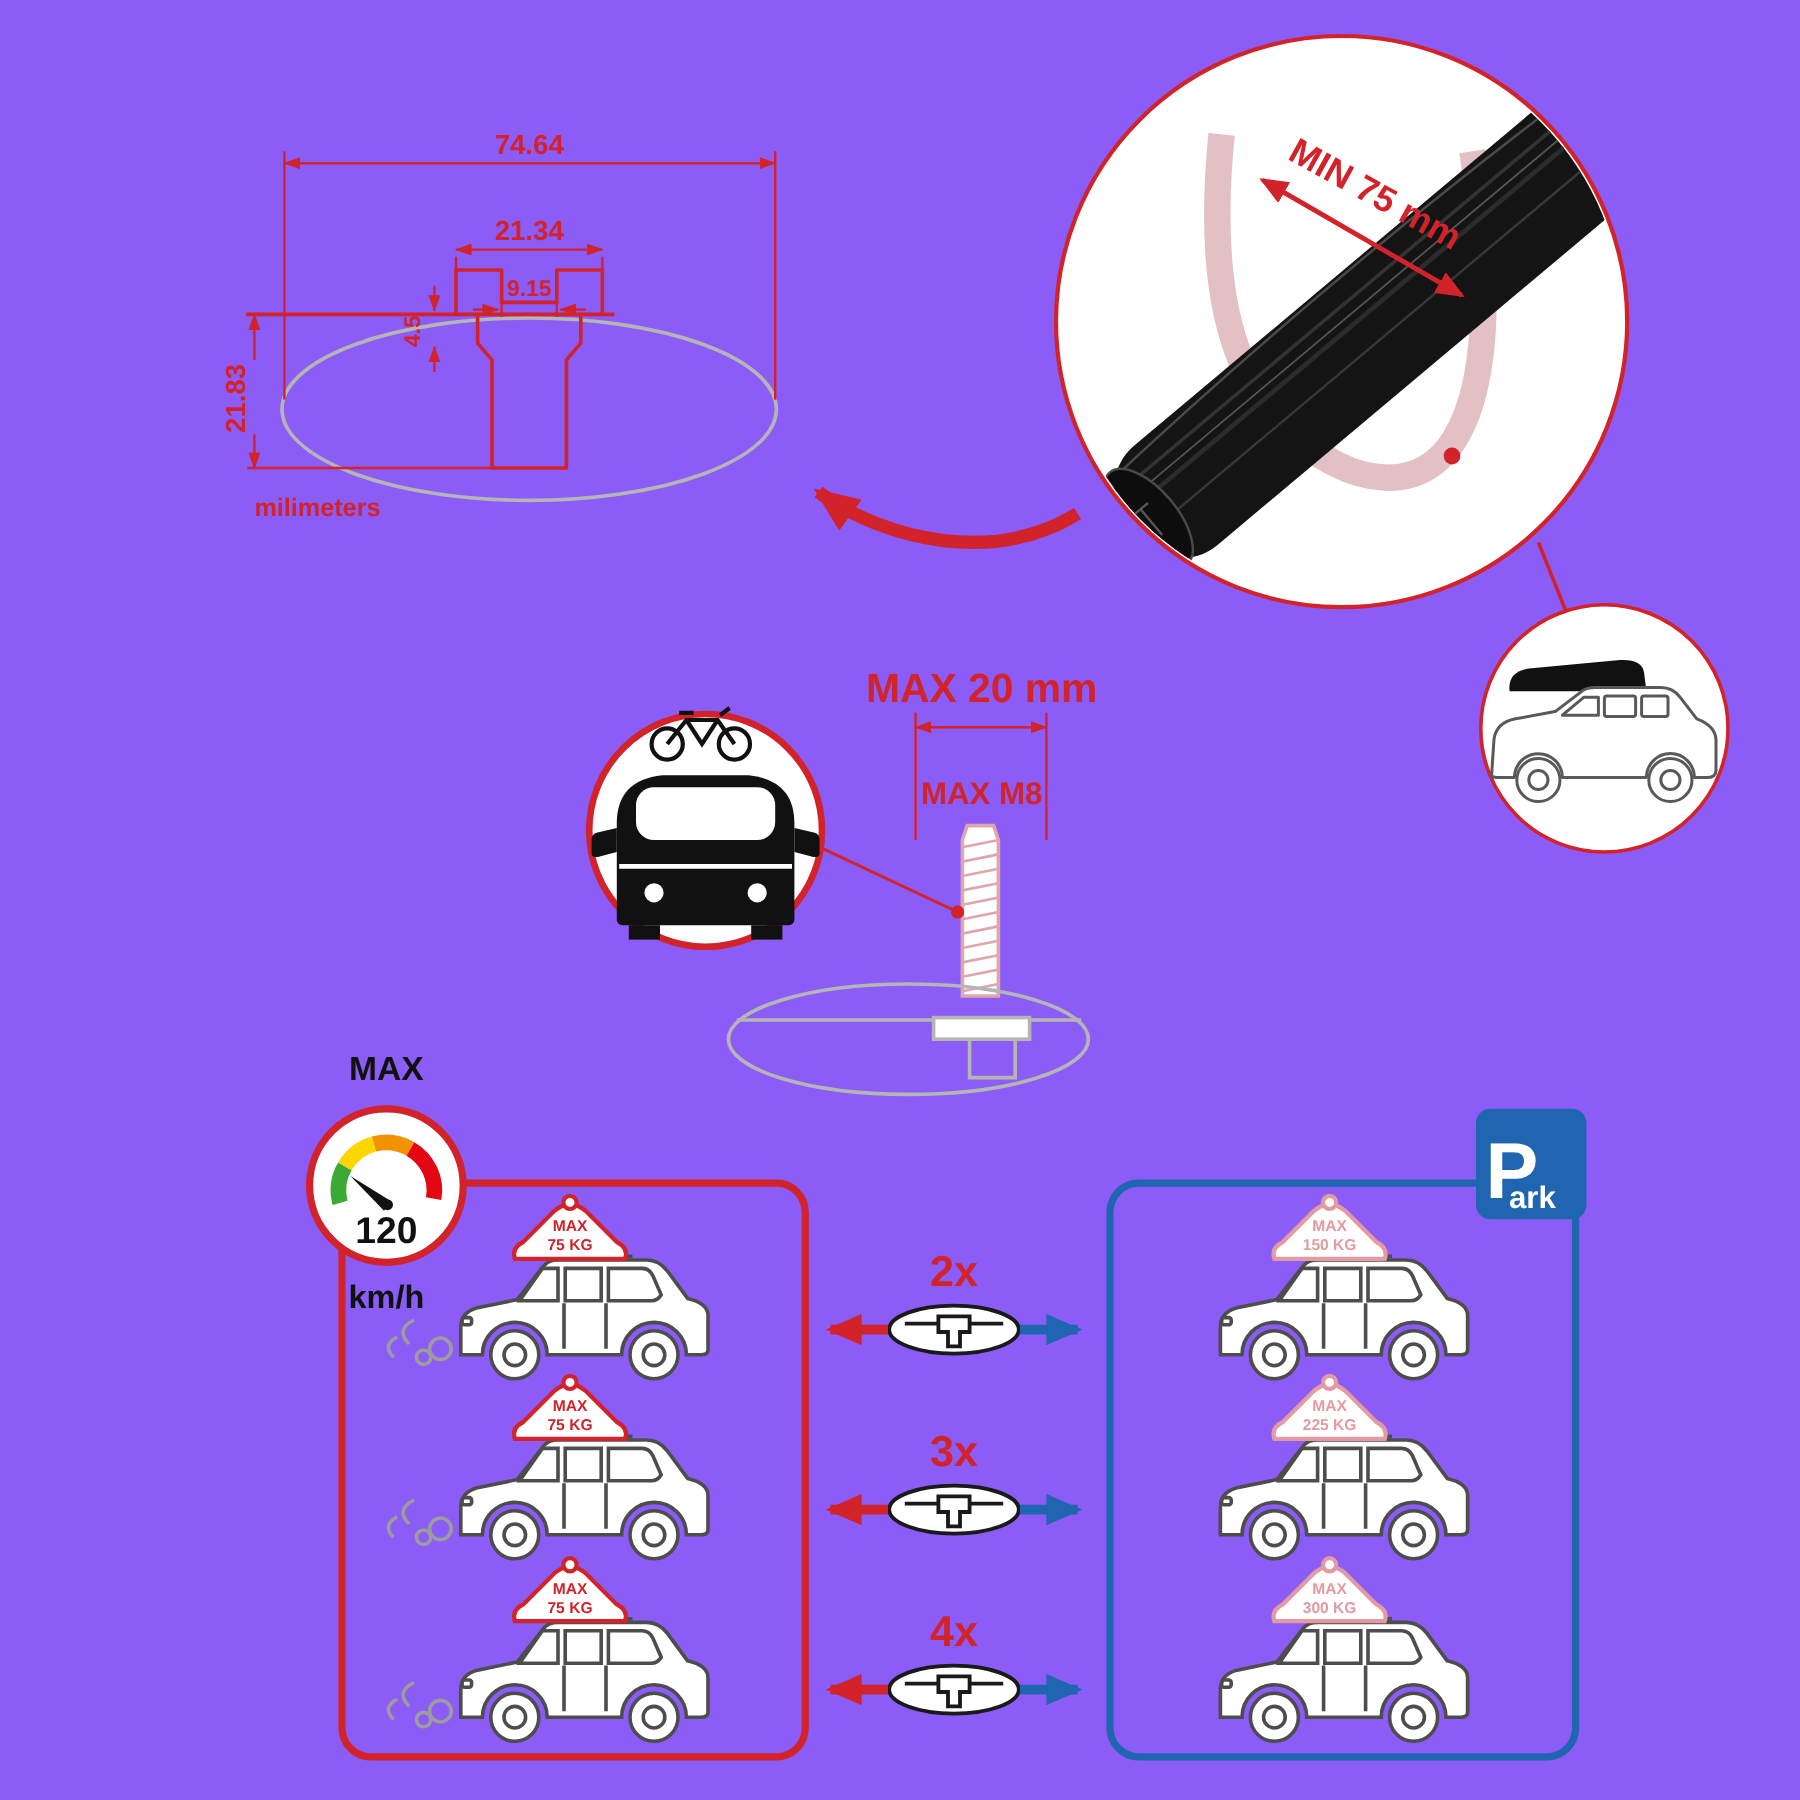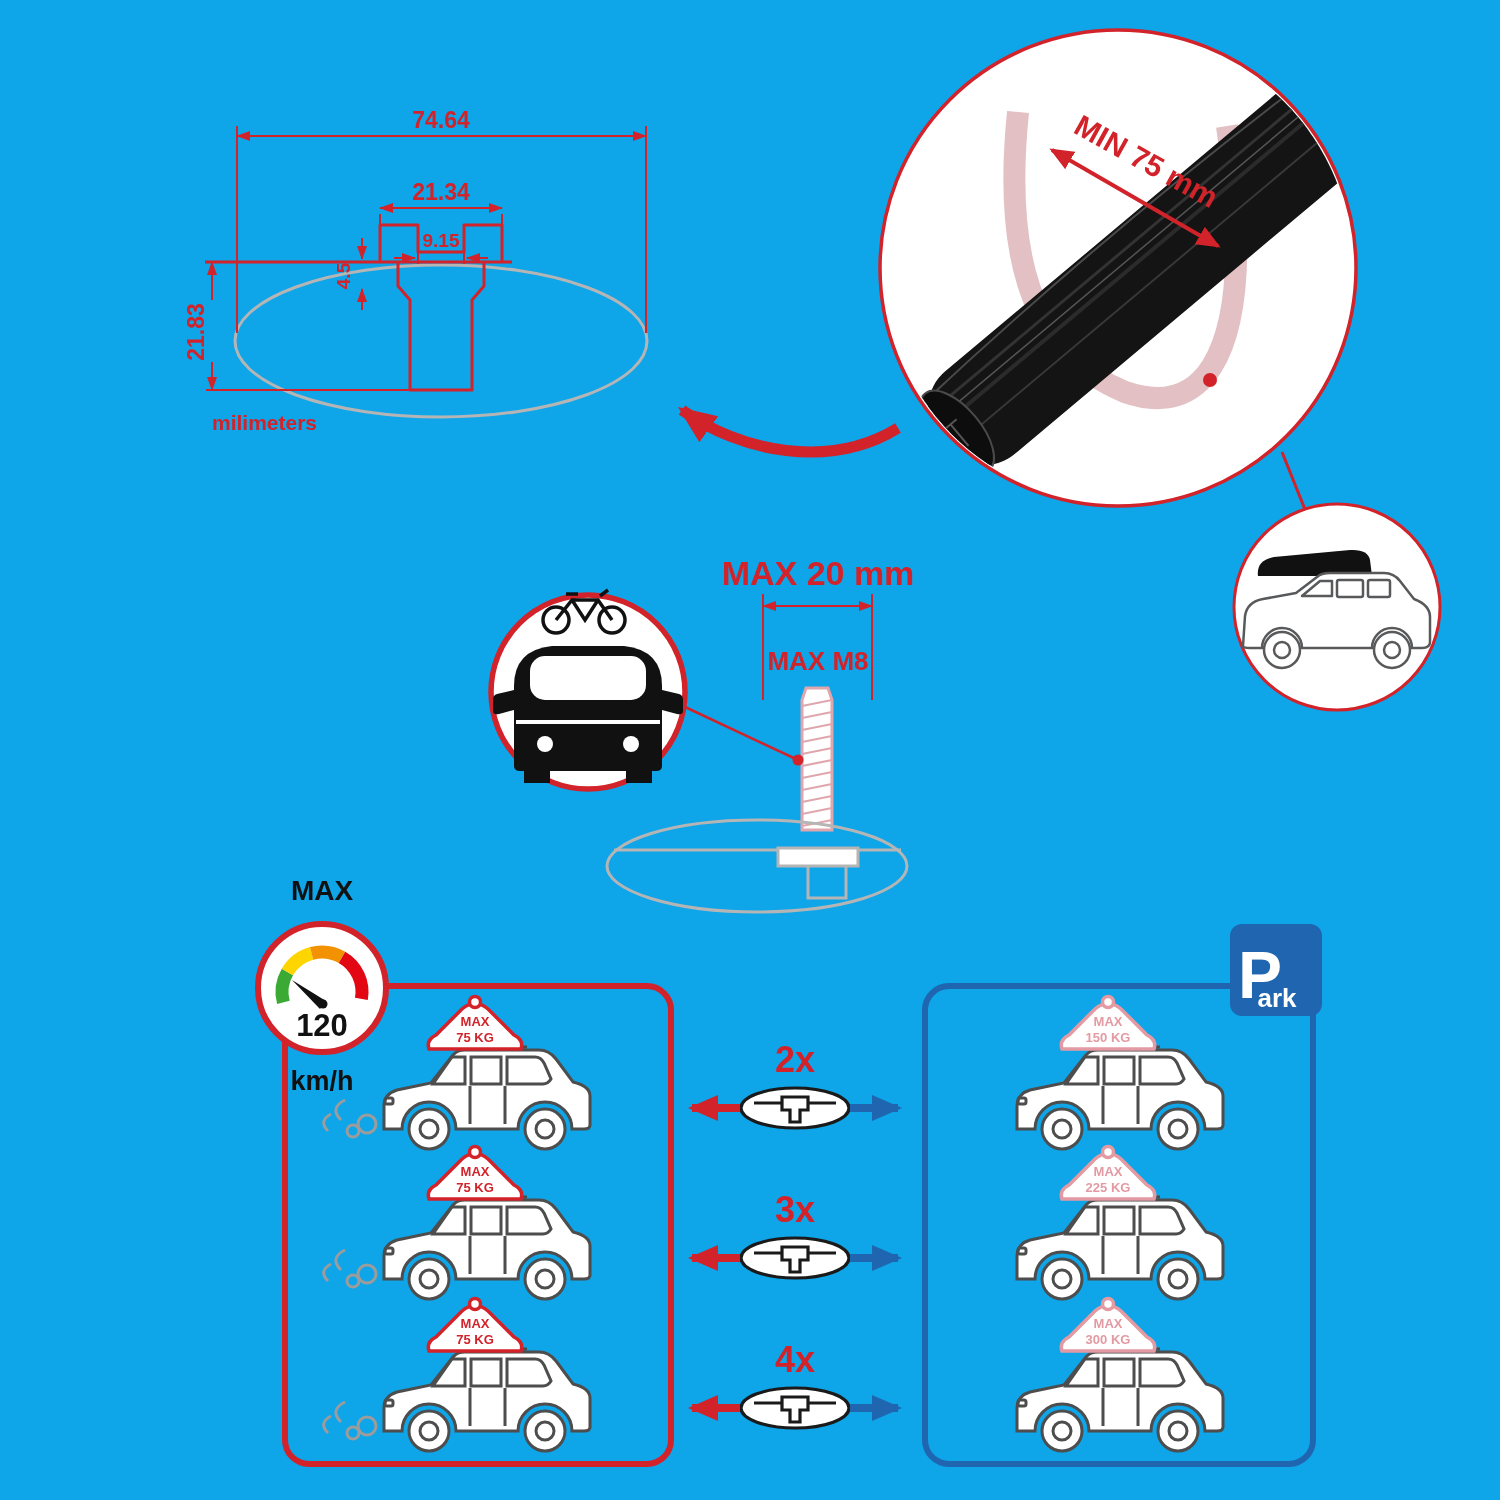--- a/index.html
+++ b/index.html
@@ -1,16 +1,16 @@
 <!DOCTYPE html>
 <html><head>
 <meta charset="utf-8">
 <style>
   html,body{margin:0;padding:0;background:#ffffff;}
-  .canvas{position:relative;width:1500px;height:1500px;background:#0ea5e9;overflow:hidden;}
+  .canvas{position:relative;width:1500px;height:1500px;background:#8b5cf6;overflow:hidden;}
   svg{position:absolute;left:0;top:0;font-family:"Liberation Sans",sans-serif;}
   text{font-family:"Liberation Sans",sans-serif;}
   .dim{fill:#d2232a;font-size:23px;font-weight:bold;text-anchor:middle;}
   .dim-sm{fill:#d2232a;font-size:19px;font-weight:bold;text-anchor:middle;}
   .unit{fill:#d2232a;font-size:21px;font-weight:bold;}
   .red-big{fill:#d2232a;font-size:34px;font-weight:bold;text-anchor:middle;}
   .red-med{fill:#d2232a;font-size:26px;font-weight:bold;text-anchor:middle;}
   .min75{fill:#d2232a;font-size:30px;font-weight:bold;}
   .qty{fill:#d2232a;font-size:36px;font-weight:bold;text-anchor:middle;}
   .bag-red{fill:#d2232a;font-size:13px;font-weight:bold;text-anchor:middle;}

